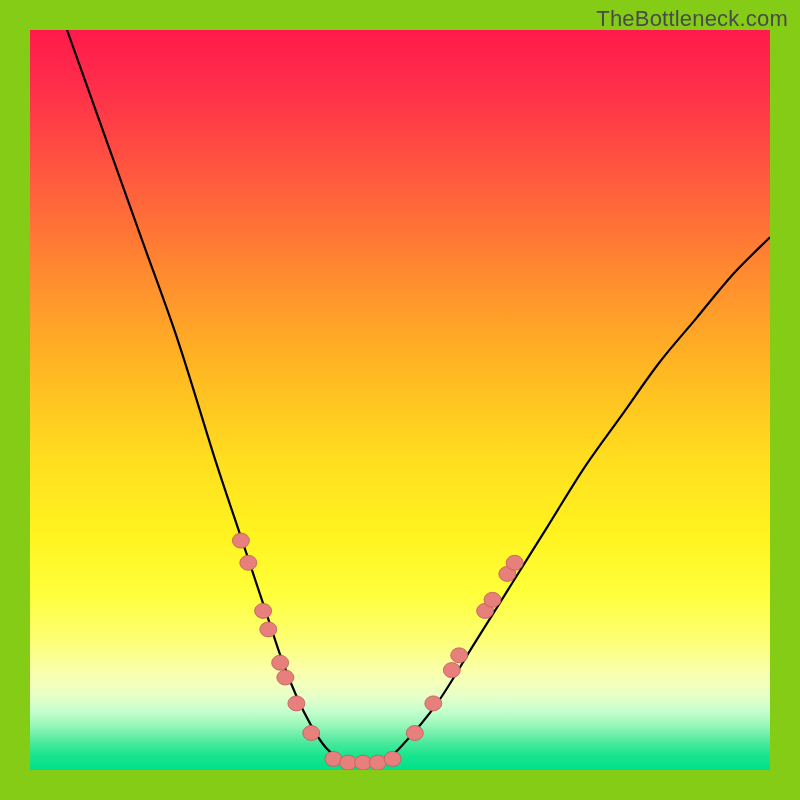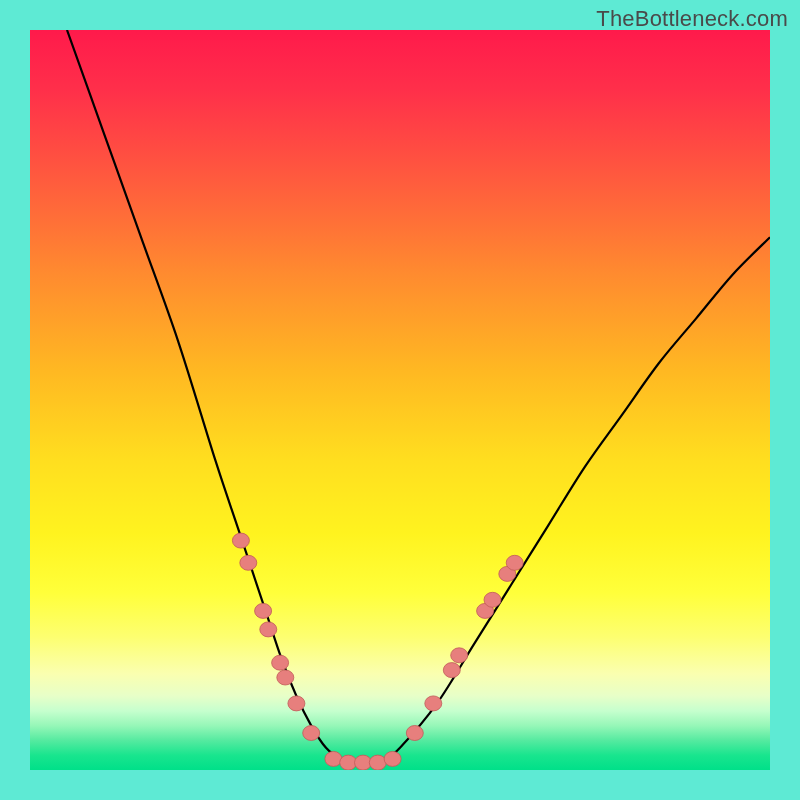--- a/index.html
+++ b/index.html
@@ -6,21 +6,21 @@
     margin: 0;
     padding: 0;
     width: 800px;
     height: 800px;
     overflow: hidden;
     font-family: Arial, Helvetica, sans-serif;
   }
   .frame {
     width: 800px;
     height: 800px;
-    background: #5eead4;
+    background: #84cc16;
     position: relative;
     box-sizing: border-box;
   }
   .plot-area {
     position: absolute;
     left: 30px;
     top: 30px;
     width: 740px;
     height: 740px;
     overflow: hidden;

